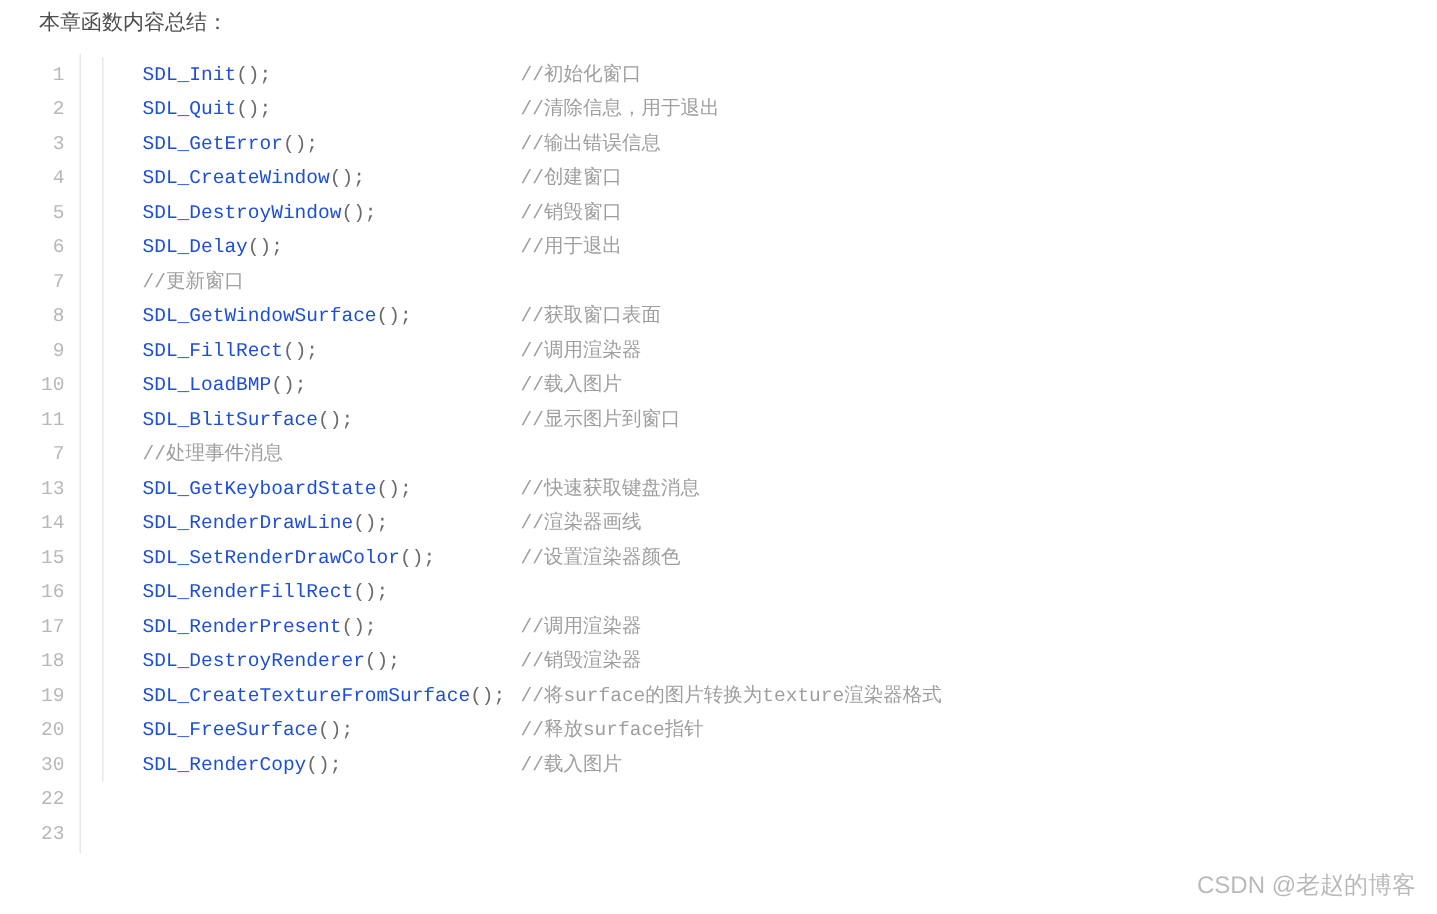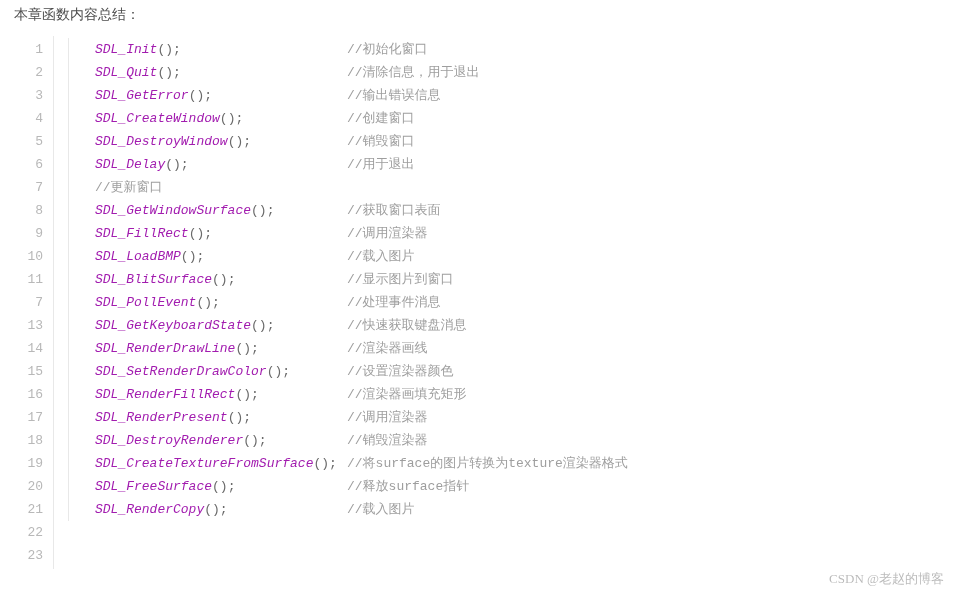--- a/index.html
+++ b/index.html
@@ -7,21 +7,21 @@
       font-family: -apple-system, BlinkMacSystemFont, "Segoe UI", "Microsoft YaHei", sans-serif;
       background: #ffffff;
       width: 958px;
       height: 609px;
       overflow: hidden;
       position: relative;
     }
     .heading {
       font-size: 14px;
       color: #4d4d4d;
-      padding: 6px 18px 12px 14px;
+      padding: 6px 18px 12px 26px;
     }
     .code-block {
       margin: 0 18px;
       background: #ffffff;
       font-family: Consolas, "Courier New", monospace;
       font-size: 13px;
       line-height: 23px;
       display: flex;
     }
     .gutter {
@@ -46,35 +46,34 @@
     }
     .indent-guide {
       border-left: 1px solid #e8e8e8;
       display: inline-block;
       height: 23px;
       width: 0;
       margin-right: 26px;
       vertical-align: middle;
       flex-shrink: 0;
     }
-    .fn { color: #a21caf; font-style: italic; }
+    .fn { color: #1d4ed8; }
     .paren { color: #6a6a6a; }
     .semi { color: #6a6a6a; }
     .comment { color: #9e9e9e; }
     .call-cell {
       display: inline-block;
       width: 252px;
     }
     .watermark {
       position: absolute;
       right: 14px;
-      bottom: 21px;
-      font-size: 13px;
+      bottom: 8px;
+      font-size: 16px;
       color: rgba(0,0,0,0.28);
-      font-family: Liberation Serif, serif;
     }
   </style>
 </head>
 <body>
 
 <div class="heading">本章函数内容总结：</div>
 
 <div class="code-block">
   <div class="gutter" id="gutter">
       <div>1</div>
@@ -90,41 +89,41 @@
       <div>11</div>
       <div>7</div>
       <div>13</div>
       <div>14</div>
       <div>15</div>
       <div>16</div>
       <div>17</div>
       <div>18</div>
       <div>19</div>
       <div>20</div>
-      <div>21</div>
+      <div>30</div>
       <div>22</div>
       <div>23</div>
     </div>
   <div class="code-lines" id="lines">
       <div class="code-line"><span class="indent-guide"></span><span class="call-cell"><span class="fn">SDL_Init</span><span class="paren">()</span><span class="semi">;</span></span><span class="comment">//初始化窗口</span></div>
       <div class="code-line"><span class="indent-guide"></span><span class="call-cell"><span class="fn">SDL_Quit</span><span class="paren">()</span><span class="semi">;</span></span><span class="comment">//清除信息，用于退出</span></div>
       <div class="code-line"><span class="indent-guide"></span><span class="call-cell"><span class="fn">SDL_GetError</span><span class="paren">()</span><span class="semi">;</span></span><span class="comment">//输出错误信息</span></div>
       <div class="code-line"><span class="indent-guide"></span><span class="call-cell"><span class="fn">SDL_CreateWindow</span><span class="paren">()</span><span class="semi">;</span></span><span class="comment">//创建窗口</span></div>
       <div class="code-line"><span class="indent-guide"></span><span class="call-cell"><span class="fn">SDL_DestroyWindow</span><span class="paren">()</span><span class="semi">;</span></span><span class="comment">//销毁窗口</span></div>
       <div class="code-line"><span class="indent-guide"></span><span class="call-cell"><span class="fn">SDL_Delay</span><span class="paren">()</span><span class="semi">;</span></span><span class="comment">//用于退出</span></div>
       <div class="code-line"><span class="indent-guide"></span><span class="comment">//更新窗口</span></div>
       <div class="code-line"><span class="indent-guide"></span><span class="call-cell"><span class="fn">SDL_GetWindowSurface</span><span class="paren">()</span><span class="semi">;</span></span><span class="comment">//获取窗口表面</span></div>
       <div class="code-line"><span class="indent-guide"></span><span class="call-cell"><span class="fn">SDL_FillRect</span><span class="paren">()</span><span class="semi">;</span></span><span class="comment">//调用渲染器</span></div>
       <div class="code-line"><span class="indent-guide"></span><span class="call-cell"><span class="fn">SDL_LoadBMP</span><span class="paren">()</span><span class="semi">;</span></span><span class="comment">//载入图片</span></div>
       <div class="code-line"><span class="indent-guide"></span><span class="call-cell"><span class="fn">SDL_BlitSurface</span><span class="paren">()</span><span class="semi">;</span></span><span class="comment">//显示图片到窗口</span></div>
-      <div class="code-line"><span class="indent-guide"></span><span class="call-cell"><span class="fn">SDL_PollEvent</span><span class="paren">()</span><span class="semi">;</span></span><span class="comment">//处理事件消息</span></div>
+      <div class="code-line"><span class="indent-guide"></span><span class="comment">//处理事件消息</span></div>
       <div class="code-line"><span class="indent-guide"></span><span class="call-cell"><span class="fn">SDL_GetKeyboardState</span><span class="paren">()</span><span class="semi">;</span></span><span class="comment">//快速获取键盘消息</span></div>
       <div class="code-line"><span class="indent-guide"></span><span class="call-cell"><span class="fn">SDL_RenderDrawLine</span><span class="paren">()</span><span class="semi">;</span></span><span class="comment">//渲染器画线</span></div>
       <div class="code-line"><span class="indent-guide"></span><span class="call-cell"><span class="fn">SDL_SetRenderDrawColor</span><span class="paren">()</span><span class="semi">;</span></span><span class="comment">//设置渲染器颜色</span></div>
-      <div class="code-line"><span class="indent-guide"></span><span class="call-cell"><span class="fn">SDL_RenderFillRect</span><span class="paren">()</span><span class="semi">;</span></span><span class="comment">//渲染器画填充矩形</span></div>
+      <div class="code-line"><span class="indent-guide"></span><span class="call-cell"><span class="fn">SDL_RenderFillRect</span><span class="paren">()</span><span class="semi">;</span></span></div>
       <div class="code-line"><span class="indent-guide"></span><span class="call-cell"><span class="fn">SDL_RenderPresent</span><span class="paren">()</span><span class="semi">;</span></span><span class="comment">//调用渲染器</span></div>
       <div class="code-line"><span class="indent-guide"></span><span class="call-cell"><span class="fn">SDL_DestroyRenderer</span><span class="paren">()</span><span class="semi">;</span></span><span class="comment">//销毁渲染器</span></div>
       <div class="code-line"><span class="indent-guide"></span><span class="call-cell"><span class="fn">SDL_CreateTextureFromSurface</span><span class="paren">()</span><span class="semi">;</span></span><span class="comment">//将surface的图片转换为texture渲染器格式</span></div>
       <div class="code-line"><span class="indent-guide"></span><span class="call-cell"><span class="fn">SDL_FreeSurface</span><span class="paren">()</span><span class="semi">;</span></span><span class="comment">//释放surface指针</span></div>
       <div class="code-line"><span class="indent-guide"></span><span class="call-cell"><span class="fn">SDL_RenderCopy</span><span class="paren">()</span><span class="semi">;</span></span><span class="comment">//载入图片</span></div>
     </div>
 </div>
 
 <div class="watermark">CSDN @老赵的博客</div>
 

